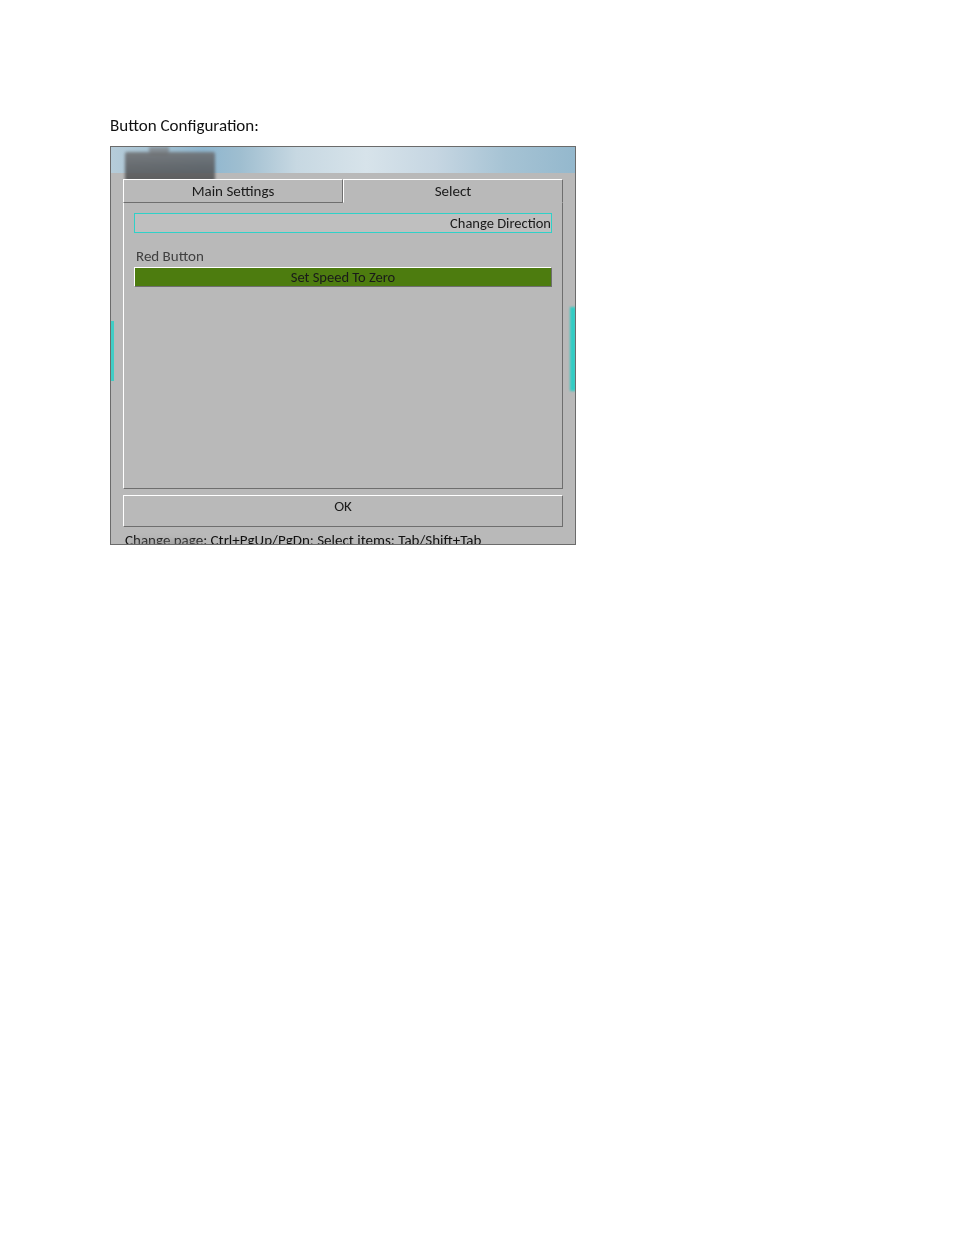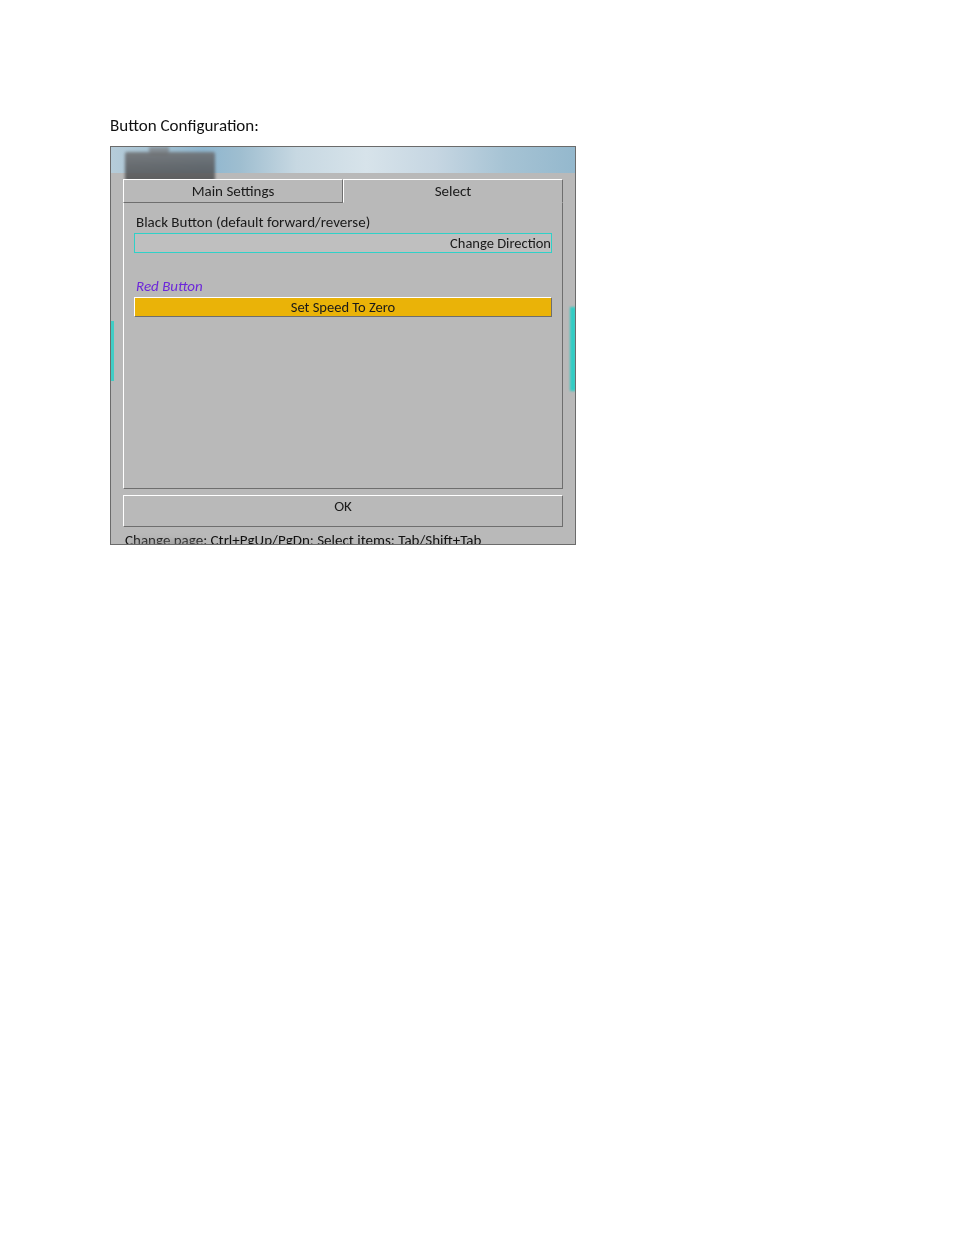--- a/index.html
+++ b/index.html
@@ -106,32 +106,31 @@
       font-size: 15px;
       color: #1a1a1a;
       margin-top: 6px;
       margin-bottom: 2px;
       margin-left: 2px;
     }
     .group-label.first {
       margin-top: 0;
     }
     .group-label.second {
-      margin-top: 24px;
-      color: #6d28d9;
-      font-style: italic;
+      margin-top: 14px;
+      color: #404040;
     }
     .combo {
       width: 100%;
       height: 20px;
       line-height: 18px;
       text-align: center;
       font-size: 14.5px;
       color: #1a1a1a;
-      background: #eab308;
+      background: #4d7c0f;
       border: 1px solid #ffffff;
       border-top-color: #ffffff;
       border-left-color: #ffffff;
       border-right-color: #6e6e6e;
       border-bottom-color: #6e6e6e;
       display: block;
       overflow: hidden;
     }
     .combo.selected {
       border: 1.5px solid #2fd1c8;
@@ -212,21 +211,20 @@
 
   <div class="panel">
 
     <div class="tab-row">
       <div class="tab inactive">Main Settings</div>
       <div class="tab active">Select</div>
     </div>
 
     <div class="central-frame">
 
-      <div class="group-label first">Black Button (default forward/reverse)</div>
       <div class="combo selected">Change Direction</div>
 
       <div class="group-label second">Red Button</div>
       <div class="combo">Set Speed To Zero</div>
 
     </div>
 
     <div class="btn-row">
       <div class="dlg-button">OK</div>
     </div>

